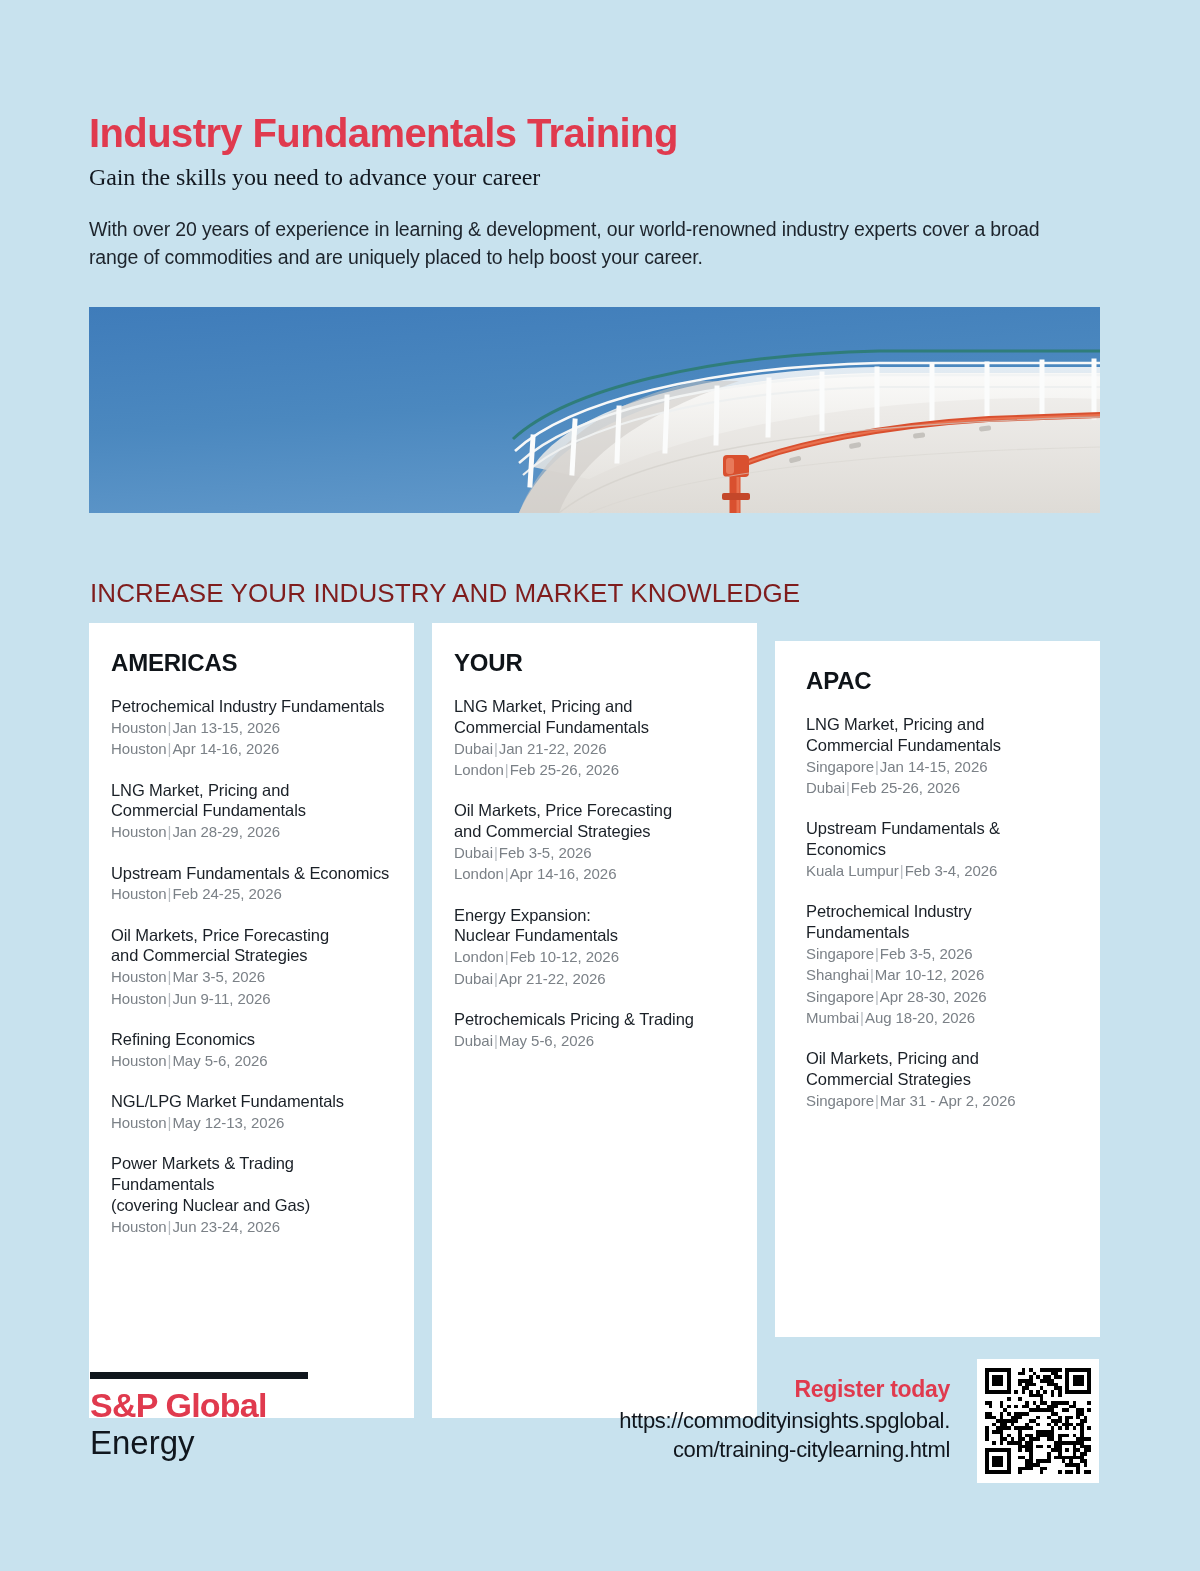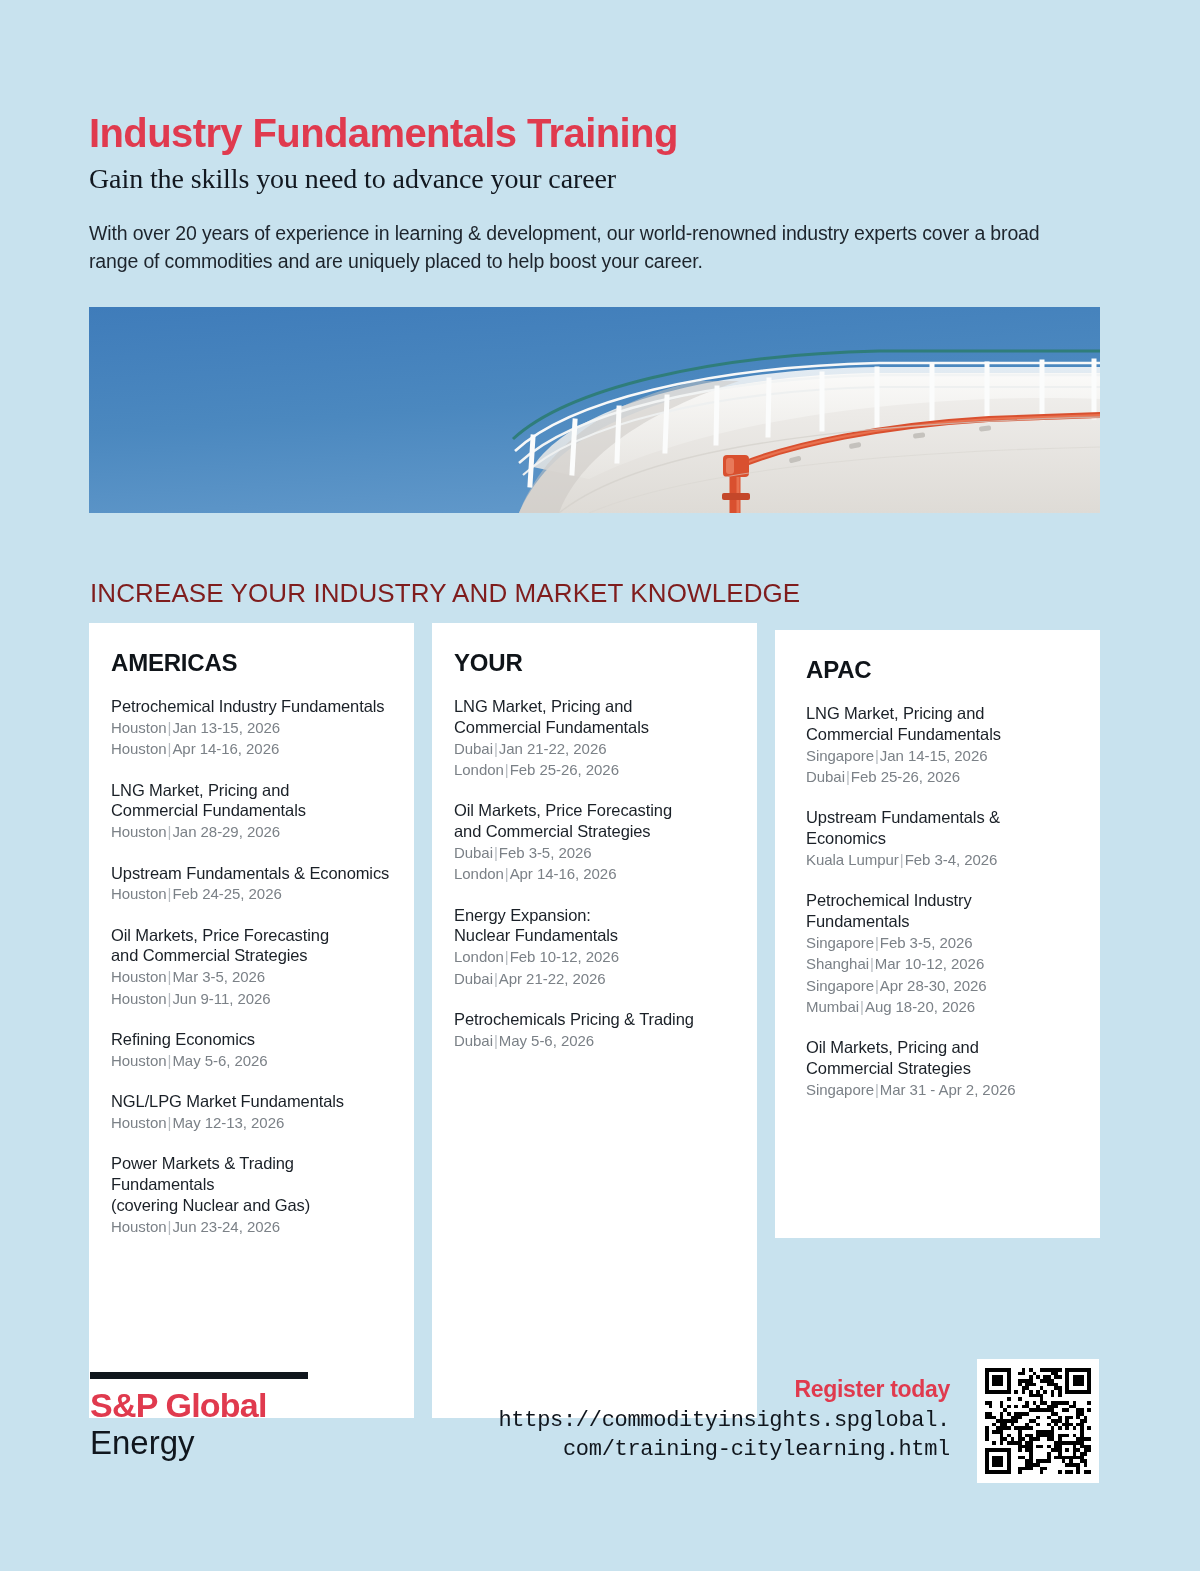--- a/index.html
+++ b/index.html
@@ -27,21 +27,21 @@
     font-size: 40px;
     font-weight: 700;
     color: #e03a4e;
     letter-spacing: -0.6px;
     line-height: 1.08;
     font-family: "Liberation Sans", sans-serif;
   }
 
   .tagline {
     font-family: "Liberation Serif", serif;
-    font-size: 28px;
+    font-size: 24px;
     font-weight: 400;
     color: #121820;
     margin-top: 9px;
     letter-spacing: -0.1px;
     line-height: 1.1;
   }
 
   .intro {
     margin-top: 24px;
     font-size: 19.5px;
@@ -86,21 +86,21 @@
   .card {
     position: absolute;
     top: 0;
     width: 325px;
     height: 795px;
     background: #ffffff;
     padding: 26px 22px 20px 22px;
   }
   .card.americas { left: 0; }
   .card.emea { left: 343px; }
-  .card.apac { left: 686px; top: 7px; height: 608px; padding-left: 31px; }
+  .card.apac { left: 686px; top: 18px; height: 696px; padding-left: 31px; }
 
   .card-title {
     font-size: 24px;
     font-weight: 700;
     color: #0f1419;
     letter-spacing: -0.2px;
     margin-bottom: 19px;
   }
 
   .course { margin-bottom: 20px; }
@@ -157,21 +157,21 @@
     color: #e03a4e;
     letter-spacing: -0.3px;
   }
   .register-url {
     font-size: 22px;
     color: #10161d;
     line-height: 1.32;
     letter-spacing: -0.3px;
     margin-top: 3px;
   }
-  .register-url .ln { display: block; font-family: Liberation Mono, monospace; }
+  .register-url .ln { display: block; }
 
   .qr {
     position: absolute;
     left: 977px;
     top: 1359px;
     width: 122px;
     height: 124px;
     background: #ffffff;
     padding: 8px;
   }

